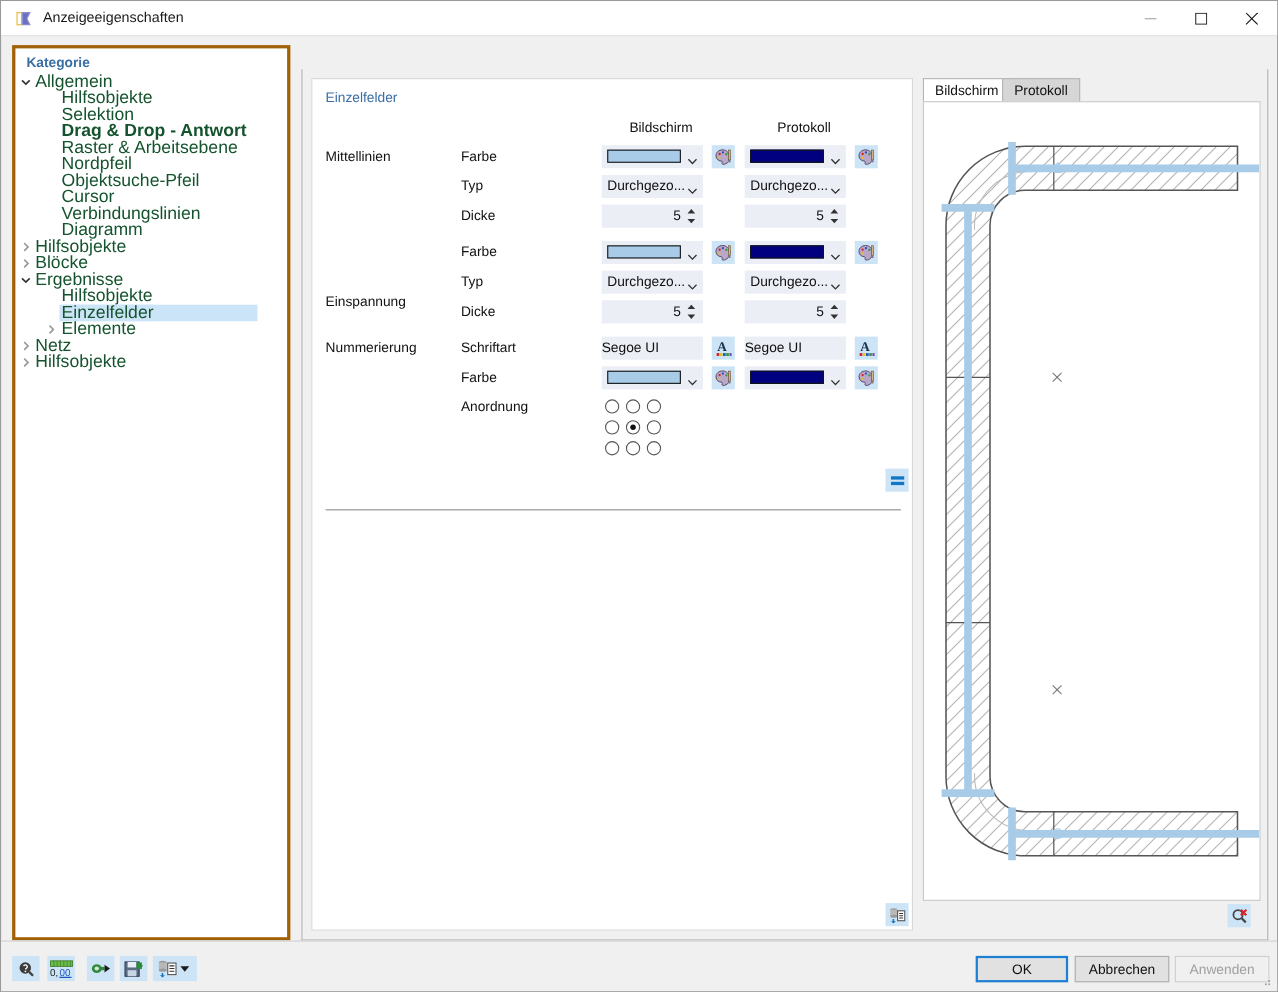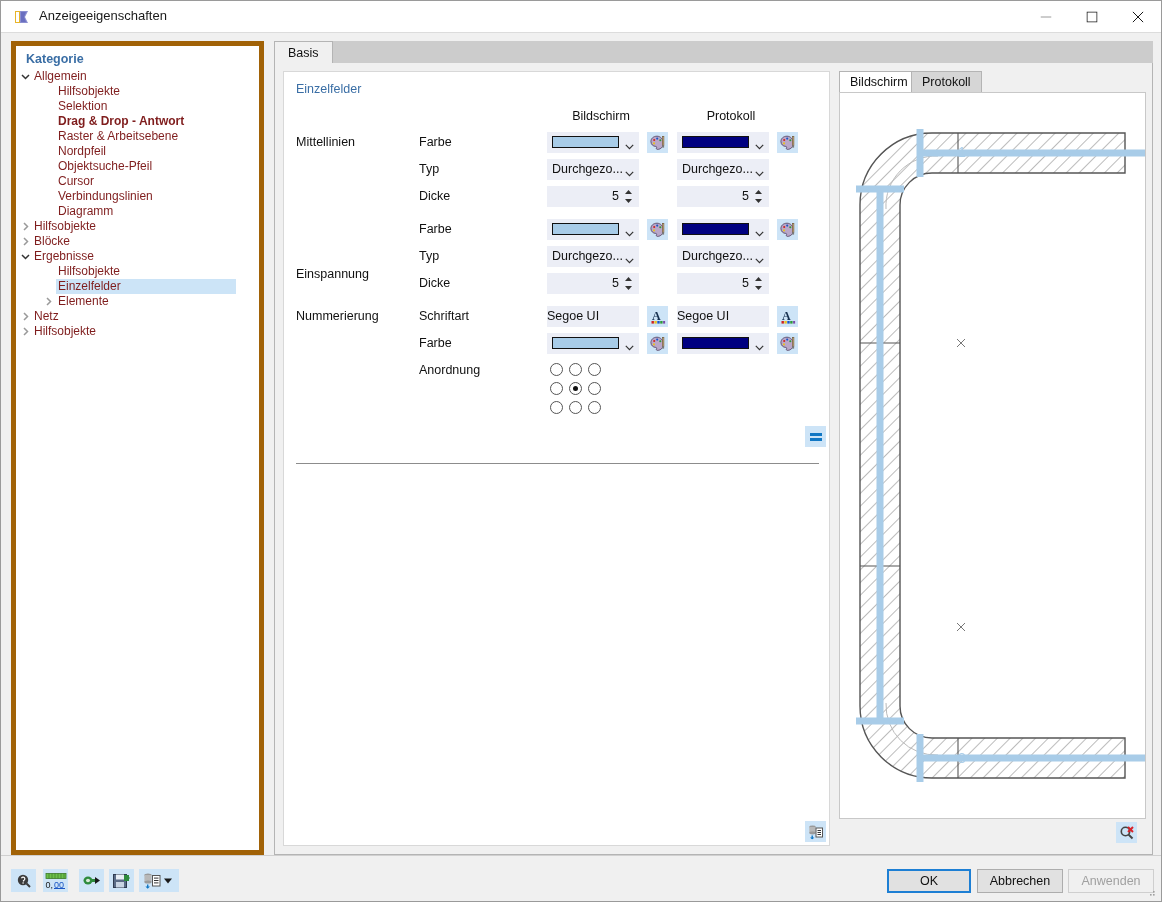--- a/index.html
+++ b/index.html
@@ -15,24 +15,24 @@
   .titlebar{position:absolute;left:0;top:0;width:100%;height:32px;background:#ffffff;
             border-bottom:1px solid #dcdcdc;box-sizing:border-box;}
   .title-icon{position:absolute;left:12px;top:7px;width:18px;height:18px;}
   .title-text{position:absolute;left:38px;top:7px;font-size:13px;color:#1a1a1a;}
   .wbtn{position:absolute;top:0;width:46px;height:31px;cursor:default;}
   .wbtn svg{position:absolute;left:50%;top:50%;transform:translate(-50%,-50%);}
   #w-min{right:92px;} #w-max{right:46px;} #w-close{right:0px;}
 
   
   .sidebar{position:absolute;left:10px;top:40px;width:253px;height:814px;background:#fff;
-           border:5px solid #a16207;box-sizing:border-box;overflow:hidden;}
+           border:3px solid #a16207;box-sizing:border-box;overflow:hidden;}
   .sb-head{padding:6px 0 2px 10px;font-size:12.5px;color:#3a6ea5;font-weight:bold;}
   .tree{padding-top:1px;}
-  .tnode{position:relative;height:15px;line-height:15px;font-size:12px;color:#7f1d1d;
+  .tnode{position:relative;height:15px;line-height:15px;font-size:16px;color:#14532d;
          white-space:nowrap;padding-left:0;}
   .tnode .lbl{position:absolute;top:0;}
   .tnode.sel{background:#cce4f7;}
   .tnode.sel .lbl{background:#cce4f7;}
   .chev{position:absolute;top:1px;width:13px;height:13px;}
   .chev svg{display:block;}
 
   
   .tabstrip{position:absolute;left:273px;top:40px;width:879px;height:23px;background:#cccccc;}
   .tab{position:absolute;top:0;height:23px;line-height:22px;padding:0 13px;font-size:12.5px;
@@ -215,25 +215,20 @@
           <span class="chev" style="left: 3px;">
             <svg width="13" height="13" viewBox="0 0 13 13">
               <polyline points="5,3 8.5,6.5 5,10" fill="none" stroke="#9a9a9a" stroke-width="1.5"></polyline>
             </svg>
           </span>
           <span class="lbl" style="left: 18px;">Hilfsobjekte</span>
         </div>
       </div>
   </div>
 
-  <div class="tabstrip">
-    <div class="tab active" style="left:0;">
-      <span>Basis</span>
-    </div>
-  </div>
 
   <div class="mainpanel">
 
     <div class="content">
       <div class="group-title">Einzelfelder</div>
 
       <div class="colhead" style="left:262px;">Bildschirm</div>
       <div class="colhead" style="left:392px;">Protokoll</div>
 
       <div id="form-rows">

